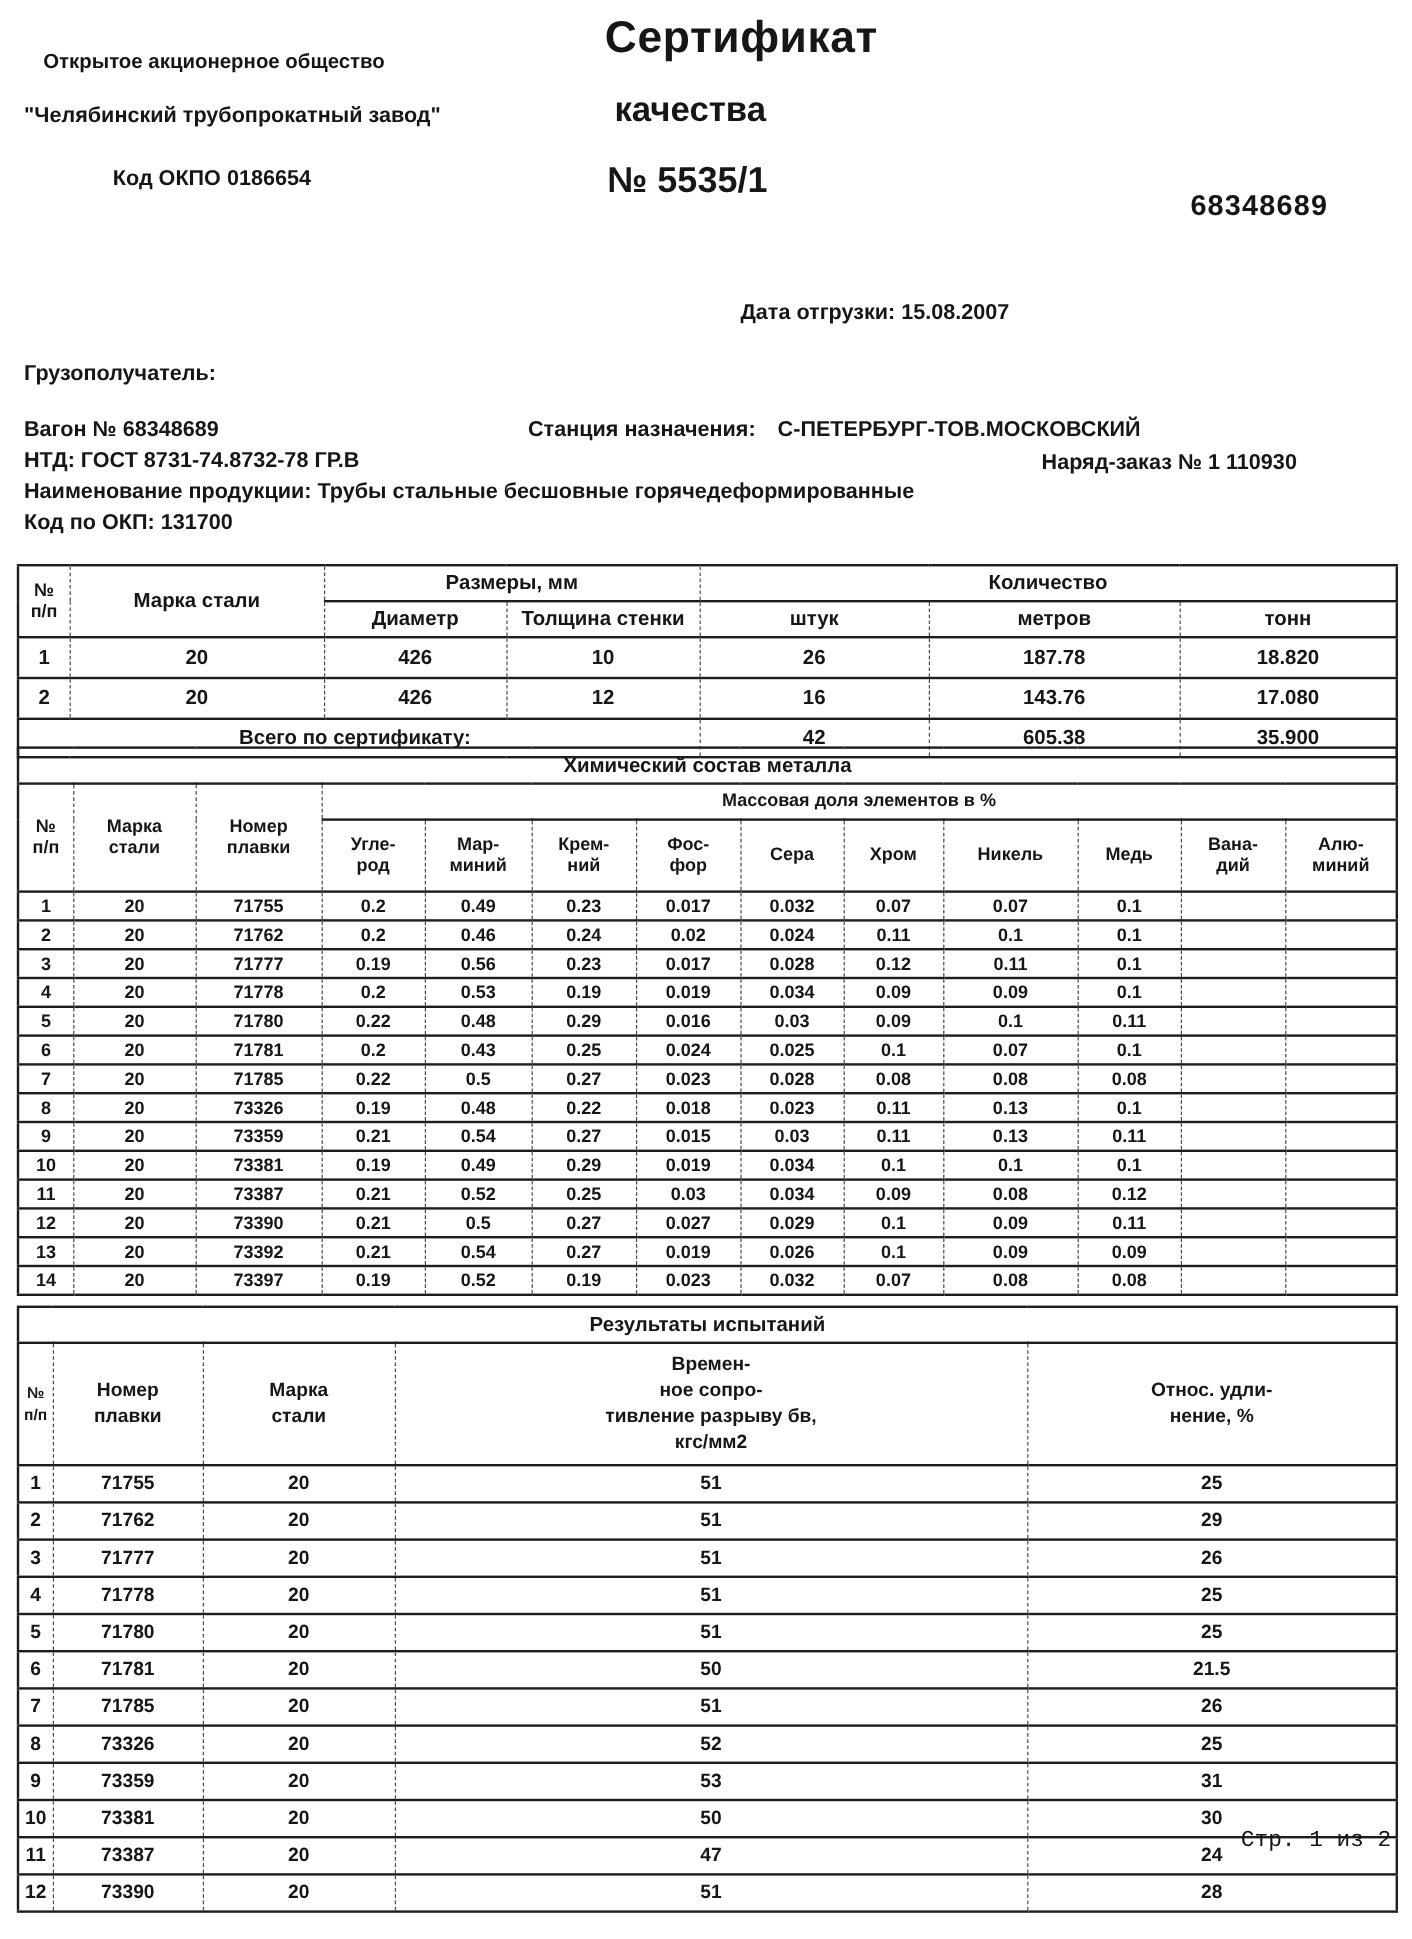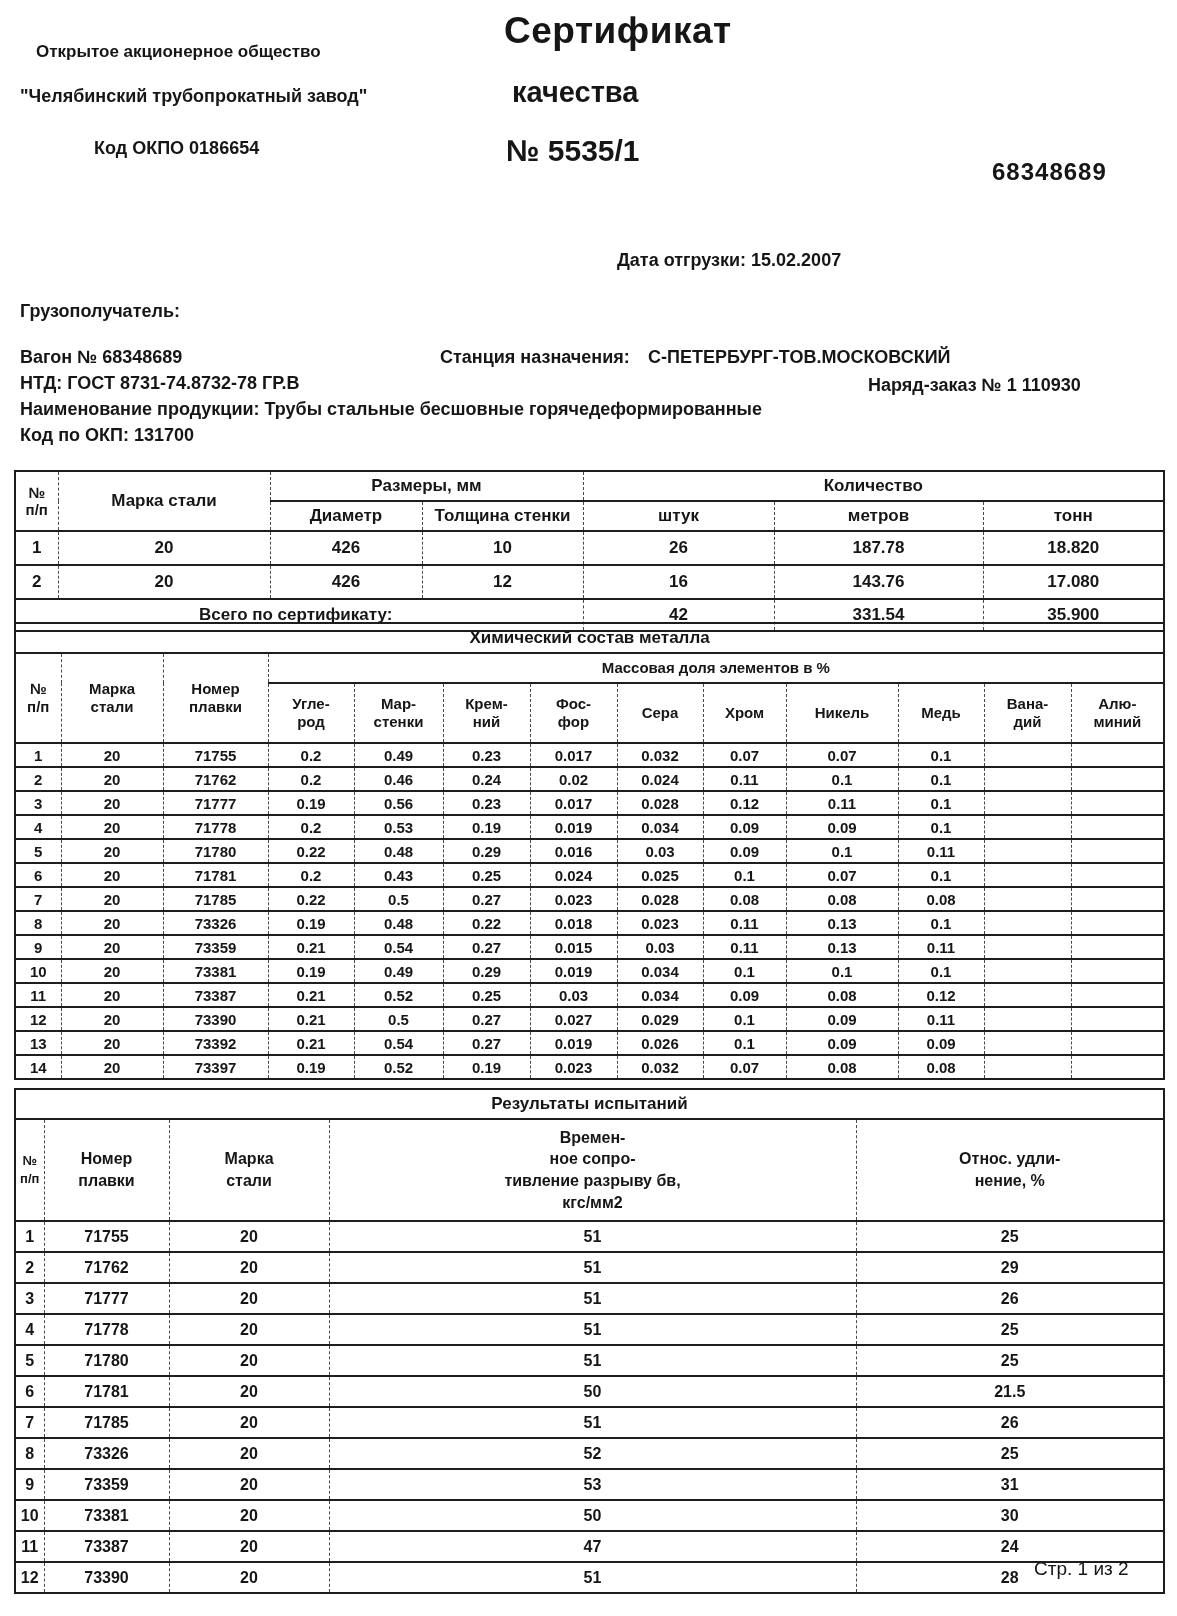--- a/index.html
+++ b/index.html
@@ -64,38 +64,38 @@
   .tbl-chem .h-mass{height:24px;}
   .tbl-chem .h-elem{height:54px;}
   .tbl-chem td{font-size:15px;height:22px;padding:0 2px;}
 
   .tbl-test .tbl-title{font-size:17px;height:24px;}
   .tbl-test th{font-size:16px;line-height:1.35;}
   .tbl-test .h-strength{height:96px;}
   .tbl-test .h-num{font-size:13px;}
   .tbl-test td{font-size:16px;height:25px;}
 
-  .page-footer{left:1034px;top:1558px;font-family:Liberation Sans, sans-serif;font-weight:normal;font-size:19px;}
+  .page-footer{left:1034px;top:1522px;font-family:Liberation Mono, monospace;font-weight:normal;font-size:19px;}
 </style>
 </head>
 <body>
 
 <div class="page">
 
   <div class="abs org1">Открытое акционерное общество</div>
   <div class="abs org2">"Челябинский трубопрокатный завод"</div>
   <div class="abs org3">Код ОКПО 0186654</div>
 
   <div class="abs cert1">Сертификат</div>
   <div class="abs cert2">качества</div>
   <div class="abs cert3">№ 5535/1</div>
 
   <div class="abs wagon-num">68348689</div>
 
-  <div class="abs ship-date">Дата отгрузки:   15.02.2007</div>
+  <div class="abs ship-date">Дата отгрузки:   15.08.2007</div>
   <div class="abs consignee">Грузополучатель:</div>
   <div class="abs wagon-line">Вагон № 68348689</div>
   <div class="abs station-label">Станция назначения:</div>
   <div class="abs station-value">С-ПЕТЕРБУРГ-ТОВ.МОСКОВСКИЙ</div>
   <div class="abs ntd-line">НТД: ГОСТ 8731-74.8732-78 ГР.В</div>
   <div class="abs order-line">Наряд-заказ № 1    110930</div>
   <div class="abs product-line">Наименование продукции: Трубы стальные бесшовные горячедеформированные</div>
   <div class="abs okp-line">Код по ОКП:  131700</div>
 
   <table class="tbl tbl-quantity">
@@ -141,21 +141,21 @@
           <td>12</td>
           <td>16</td>
           <td>143.76</td>
           <td>17.080</td>
         </tr>
       </tbody>
     <tfoot>
       <tr>
         <td colspan="4" class="total-label">Всего по сертификату:</td>
         <td>42</td>
-        <td>331.54</td>
+        <td>605.38</td>
         <td>35.900</td>
       </tr>
     </tfoot>
   </table>
 
   <table class="tbl tbl-chem">
     <colgroup>
       <col style="width:46px">
         <col style="width:102px">
         <col style="width:105px">
@@ -180,21 +180,21 @@
         <th rowspan="2">Марка
 стали</th>
         <th rowspan="2">Номер
 плавки</th>
         <th colspan="10" class="h-mass">Массовая доля элементов в %</th>
       </tr>
       <tr>
         <th class="h-elem">Угле-
 род</th>
         <th class="h-elem">Мар-
-стенки</th>
+миний</th>
         <th class="h-elem">Крем-
 ний</th>
         <th class="h-elem">Фос-
 фор</th>
         <th class="h-elem">Сера</th>
         <th class="h-elem">Хром</th>
         <th class="h-elem">Никель</th>
         <th class="h-elem">Медь</th>
         <th class="h-elem">Вана-
 дий</th>

